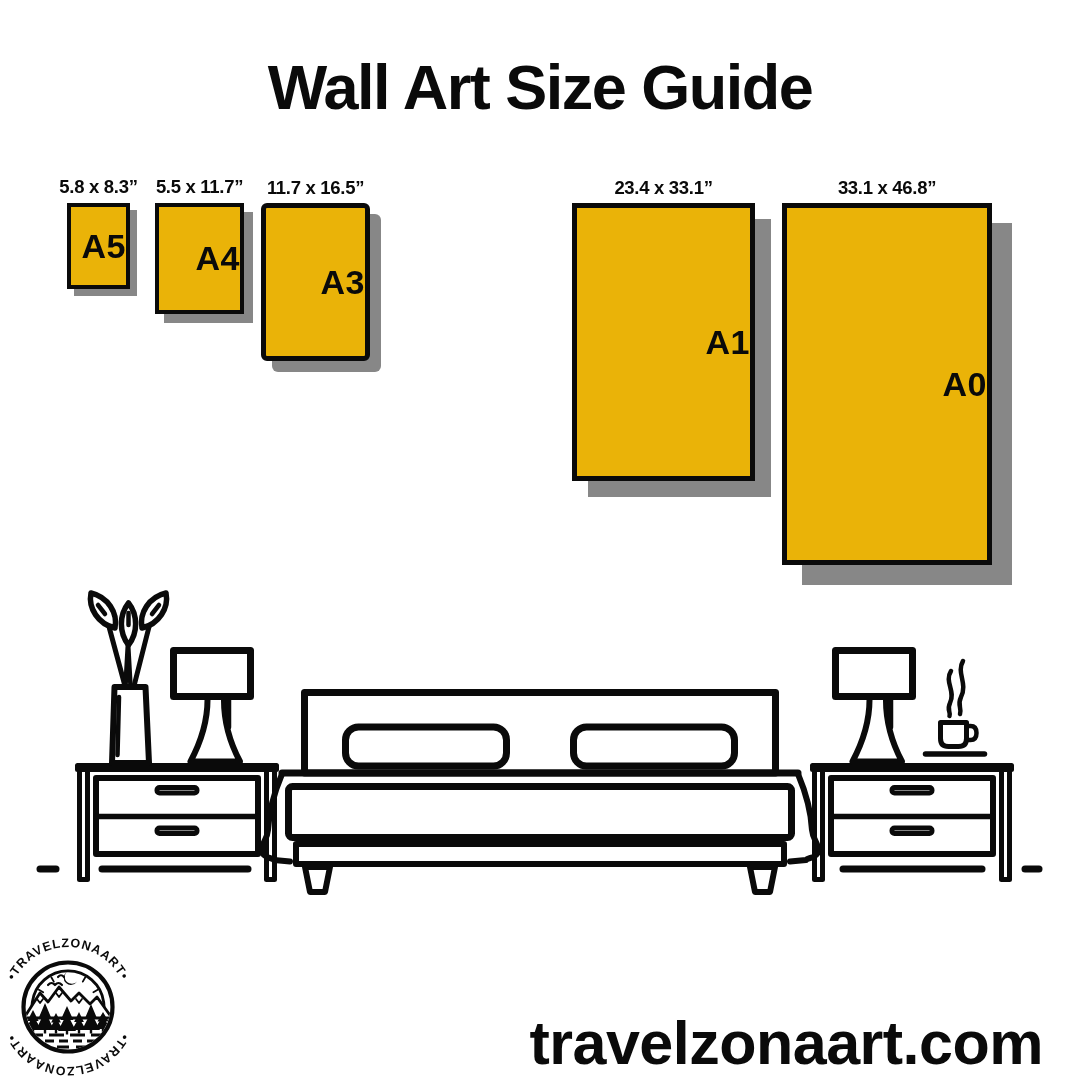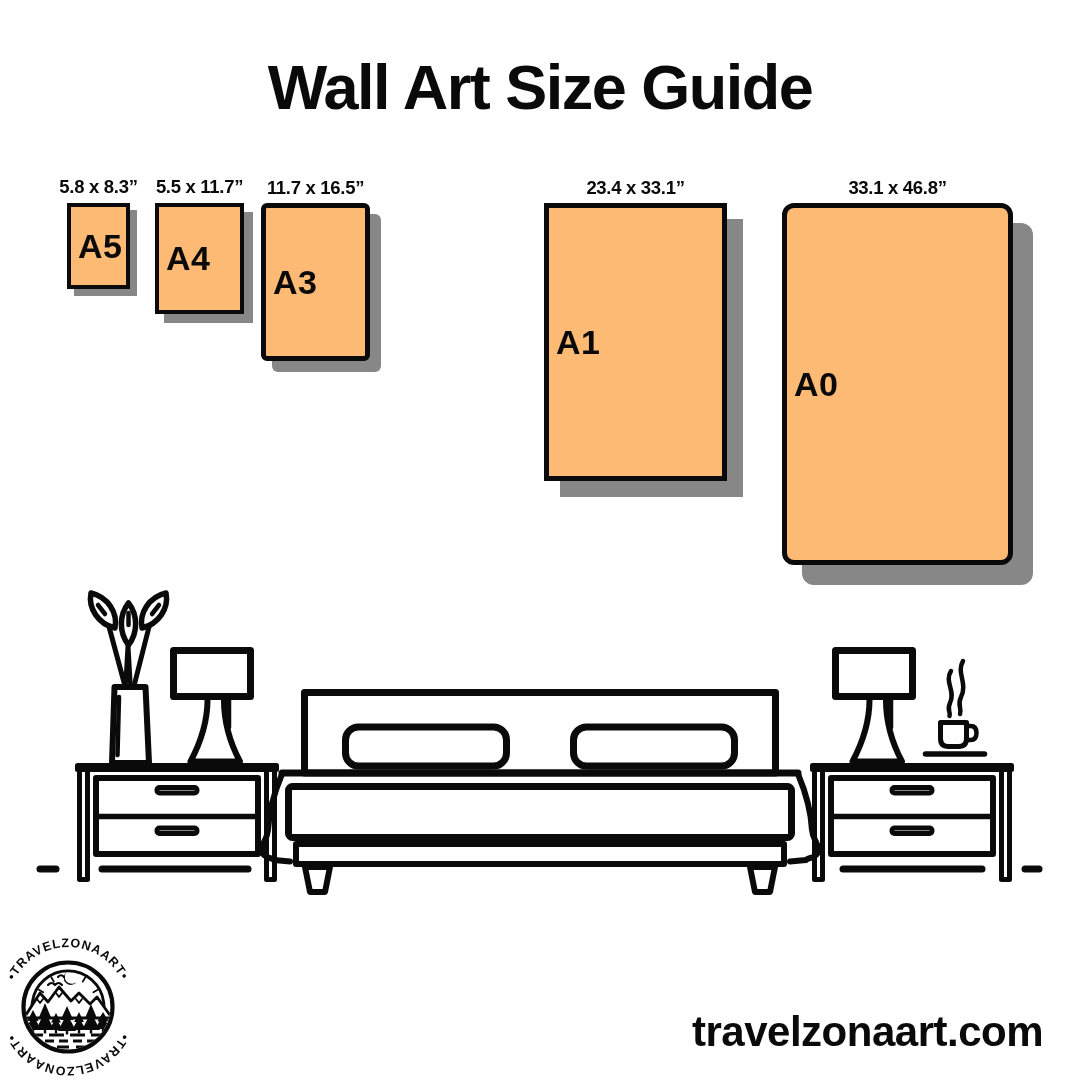--- a/index.html
+++ b/index.html
@@ -22,31 +22,31 @@
     text-align:center;
     font-size:63px;
     font-weight:bold;
     letter-spacing:-1.5px;
     line-height:1.0;
   }
   
   .frame{
     position:absolute;
     top:203px;
-    background:#fdba74;
+    background:#eab308;
     border:5px solid var(--ink);
     box-sizing:border-box;
-    display:flex;align-items:center;justify-content:flex-start;
+    display:flex;align-items:center;justify-content:flex-end;
   }
   .f0{left:67px;width:63px;height:86px;border-width:4px;box-shadow:7px 7px 0 var(--shadow);}
   .f1{left:155px;width:89px;height:111px;border-width:4.5px;box-shadow:9px 9px 0 var(--shadow);}
   .f2{left:261px;width:109px;height:158px;box-shadow:11px 11px 0 var(--shadow);border-radius:6px;}
   .f3{left:393px;width:147px;height:205px;box-shadow:13px 13px 0 var(--shadow);}
-  .f4{left:544px;width:183px;height:278px;border-width:5.5px;box-shadow:16px 16px 0 var(--shadow);}
-  .f5{left:782px;width:231px;height:362px;border-width:5.5px;box-shadow:20px 20px 0 var(--shadow);border-radius:12px;}
+  .f4{left:572px;width:183px;height:278px;border-width:5.5px;box-shadow:16px 16px 0 var(--shadow);}
+  .f5{left:782px;width:210px;height:362px;border-width:5.5px;box-shadow:20px 20px 0 var(--shadow);}
   .dim{
     position:absolute;
     bottom:calc(100% + 9px);
     left:50%;transform:translateX(-50%);
     white-space:nowrap;
     font-size:18.5px;
     font-weight:bold;
     letter-spacing:-0.3px;
   }
   .size-name{
@@ -55,21 +55,21 @@
     letter-spacing:0.5px;
     margin-left:7px;
   }
   
   .scene{position:absolute;left:30px;top:585px;}
   .logo{position:absolute;left:0px;top:925px;}
   .arc{font-family:"Liberation Sans",sans-serif;font-weight:bold;font-size:12.5px;letter-spacing:1px;fill:var(--ink);}
   .website{
     position:absolute;
     right:37px;top:1008px;
-    font-size:42px;
+    font-size:61px;
     font-weight:bold;
     letter-spacing:-0.5px;
   }
 </style>
 </head>
 <body>
 
 <div class="canvas">
 
   <div class="title">Wall Art Size Guide</div>

